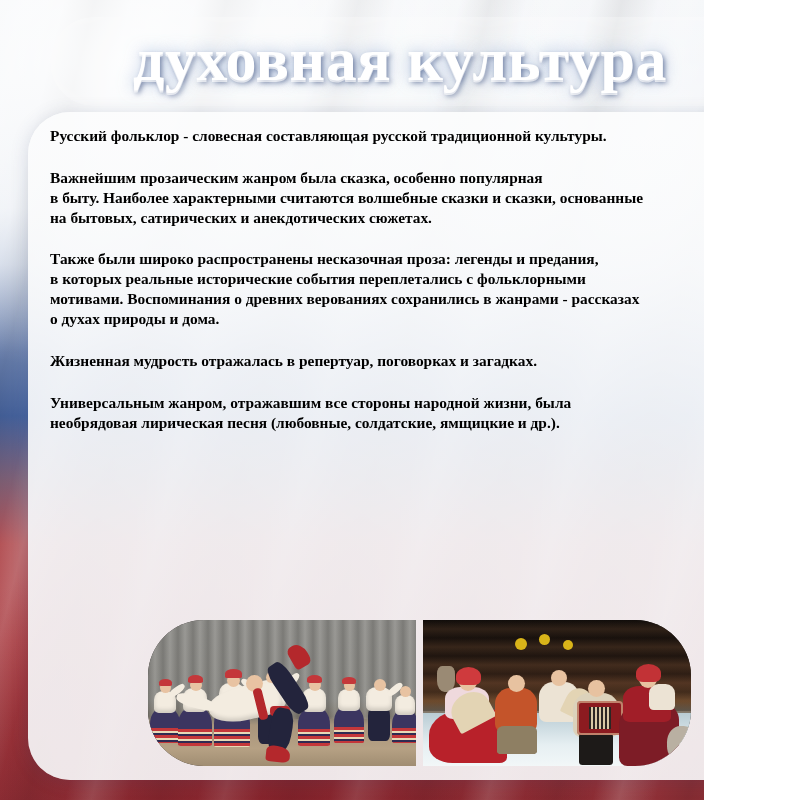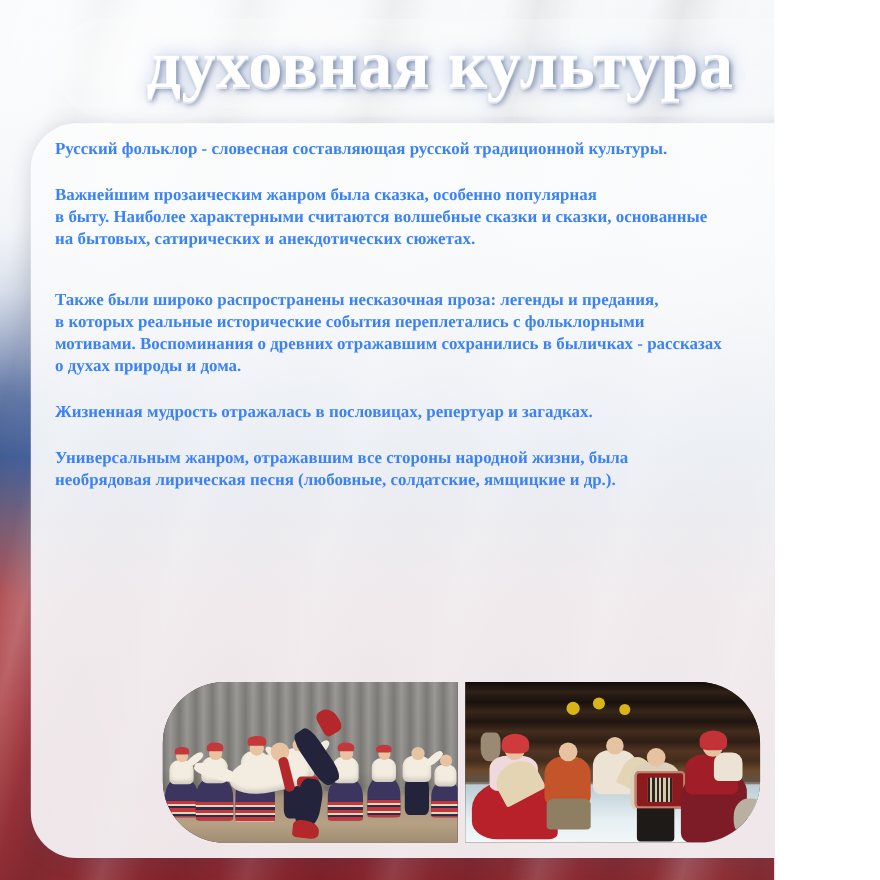--- a/index.html
+++ b/index.html
@@ -108,30 +108,30 @@
   }
 
   .body-text {
     position: absolute;
     left: 0; top: 0;
     width: 744px;
     padding: 14px 22px 0 22px;
     box-sizing: border-box;
   }
   .para {
-    color: #3b82f6;
+    color: #000000;
     font-size: 15.4px;
     font-weight: 700;
     line-height: 1.30;
     margin: 0 0 15px 0;
     white-space: pre-line;
   }
   .para.p1 { margin-bottom: 22px; }
   .para.p2 { margin-bottom: 22px; }
-  .para.p3 { margin-bottom: 35px; }
+  .para.p3 { margin-bottom: 21px; }
   .para.p4 { margin-bottom: 22px; }
   .para.p5 { margin-bottom: 22px; }
   .para.p6 { }
   .para.p7 { margin-bottom: 0; }
 
   
   .photos {
     position: absolute;
     left: 120px;
     top: 508px;
@@ -314,23 +314,23 @@
   <div class="content-panel">
     <div class="panel-tint"></div>
 
     <div class="body-text">
       <p class="para p1">Русский фольклор - словесная составляющая русской традиционной культуры.</p>
       <p class="para p3">Важнейшим прозаическим жанром была сказка, особенно популярная
 в быту. Наиболее характерными считаются волшебные сказки и сказки, основанные
 на бытовых, сатирических и анекдотических сюжетах.</p>
       <p class="para p4">Также были широко распространены несказочная проза: легенды и предания,
 в которых реальные исторические события переплетались с фольклорными
-мотивами. Воспоминания о древних отражавшим сохранились в быличках - рассказах
+мотивами. Воспоминания о древних верованиях сохранились в жанрами - рассказах
 о духах природы и дома.</p>
-      <p class="para p5">Жизненная мудрость отражалась в пословицах, репертуар и загадках.</p>
+      <p class="para p5">Жизненная мудрость отражалась в репертуар, поговорках и загадках.</p>
       <p class="para p6">Универсальным жанром, отражавшим все стороны народной жизни, была
 необрядовая лирическая песня (любовные, солдатские, ямщицкие и др.).</p>
     </div>
 
     <div class="photos">
 
       <div class="photo photo-left">
         <div class="stage-bg"></div>
         <div class="stage-curtain"></div>
 

